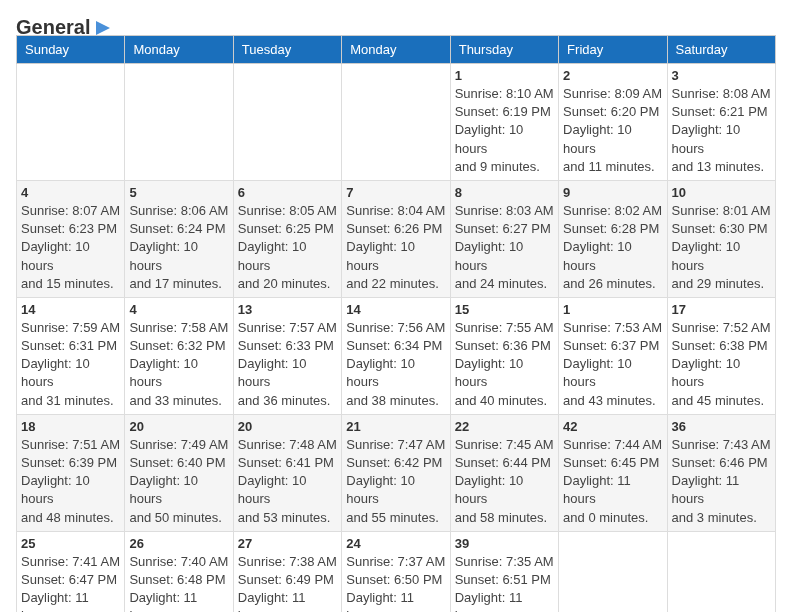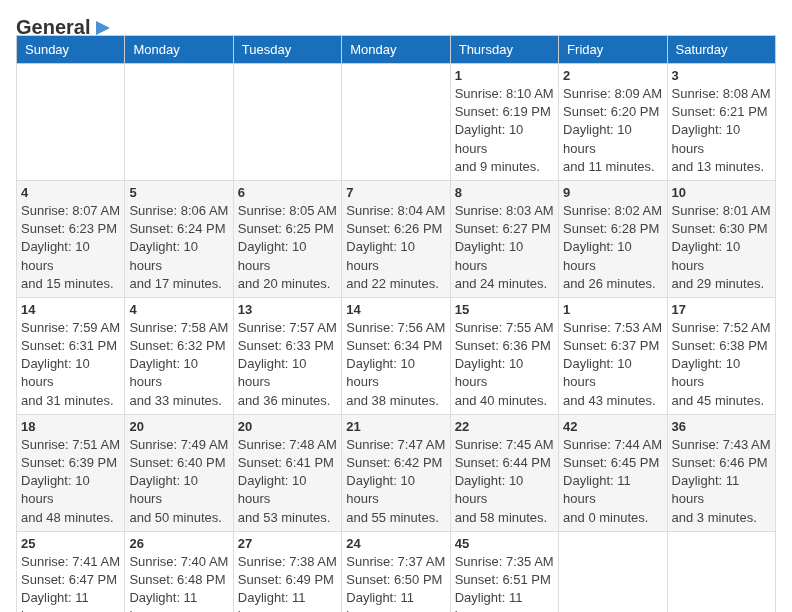--- a/index.html
+++ b/index.html
@@ -225,20 +225,20 @@
         </td>
         <td>
           <span class="day-num">27</span>
           <div class="day-info">Sunrise: 7:38 AM<br>Sunset: 6:49 PM<br>Daylight: 11 hours<br>and 10 minutes.</div>
         </td>
         <td>
           <span class="day-num">24</span>
           <div class="day-info">Sunrise: 7:37 AM<br>Sunset: 6:50 PM<br>Daylight: 11 hours<br>and 13 minutes.</div>
         </td>
         <td>
-          <span class="day-num">45</span>
+          <span class="day-num">39</span>
           <div class="day-info">Sunrise: 7:35 AM<br>Sunset: 6:51 PM<br>Daylight: 11 hours<br>and 16 minutes.</div>
         </td>
         <td class="empty"></td>
         <td class="empty"></td>
       </tr>
     </tbody>
 </table>
 
 </body></html>

